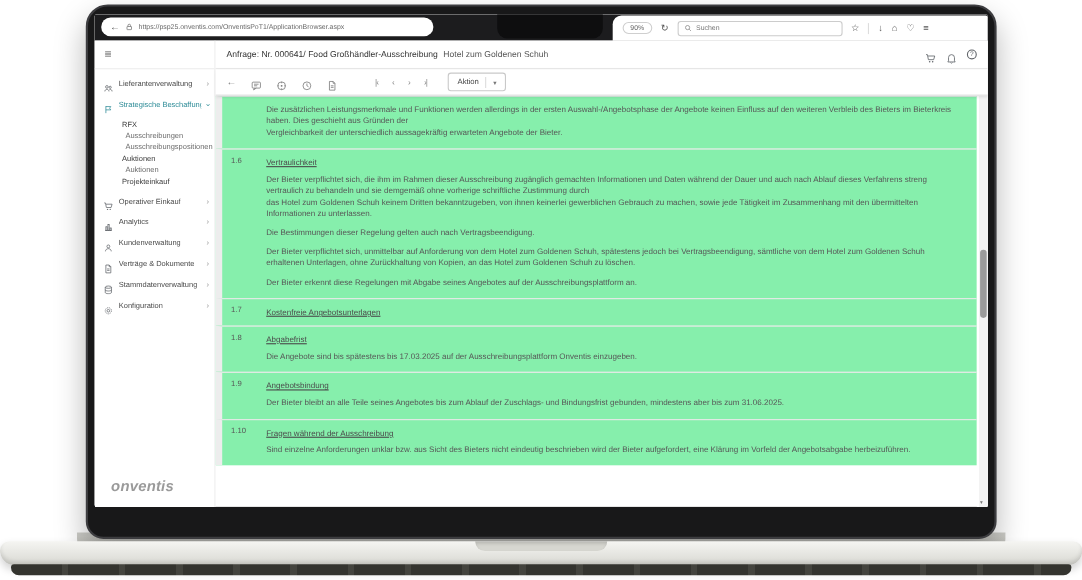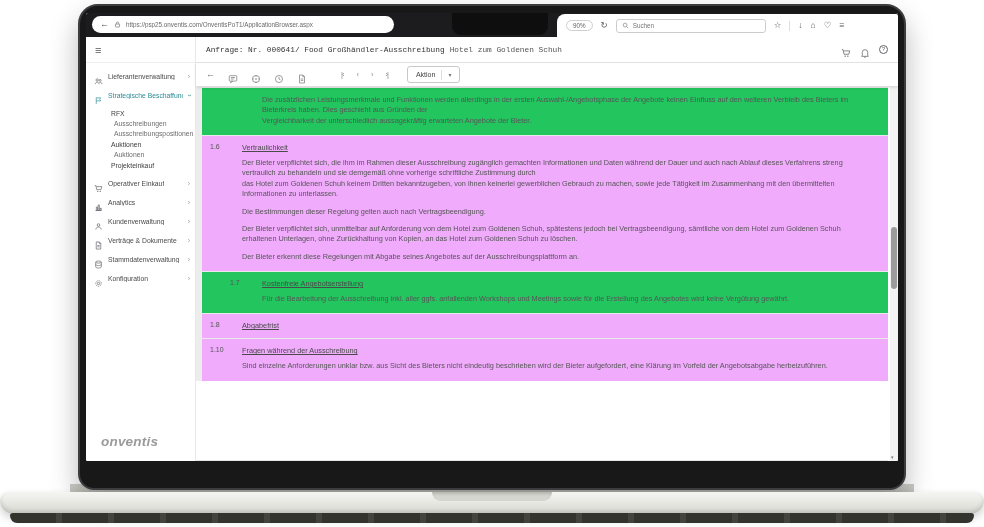--- a/index.html
+++ b/index.html
@@ -59,21 +59,21 @@
   .side-item.active .s-label, .side-item.active .s-ic, .side-item.active .s-chev { color:#2b8a96; }
   .side-item.active .s-chev { display:inline-block; transform:rotate(90deg); }
   .submenu { padding:1px 0 3px 25px; }
   .sub-header { font-size:6.8px; color:#3c3c3c; margin:4px 0 2px; cursor:pointer; }
   .sub-link { font-size:6.8px; color:#6d6d6d; margin:3px 0 3px 3px; cursor:pointer; white-space:nowrap; }
   .side-logo { position:absolute; left:15px; bottom:12px; font-size:13.5px; font-weight:700;
                color:#9a9a9a; font-style:italic; letter-spacing:.2px; }
 
   .main { position:absolute; left:110px; top:0; width:702px; height:424px; background:#fff; }
   .app-header { height:26px; display:flex; align-items:center; padding:0 10px;
-                border-bottom:1px solid #e6e6e6;font-family:Liberation Mono, monospace; }
+                border-bottom:1px solid #e6e6e6; }
   .app-title { font-size:7.8px; color:#333; white-space:nowrap; }
   .app-title2 { font-size:7.8px; color:#555; margin-left:5px; white-space:nowrap; }
   .hdr-icons { margin-left:auto; display:flex; align-items:center; gap:9px; }
   .hdr-icons .h-ic { width:10px; height:10px; color:#5f6368; cursor:pointer; }
   .hdr-icons .h-ic svg { width:10px; height:10px; stroke:currentColor; fill:none; stroke-width:1.8; }
   .help-circle { width:9px; height:9px; border:1px solid #5f6368; border-radius:50%; color:#5f6368;
                  font-size:6px; display:flex; align-items:center; justify-content:center; cursor:pointer; }
 
   .toolbar { height:24px; display:flex; align-items:center; padding-left:10px; gap:13px;
              border-bottom:1px solid #ddd; box-shadow:0 1px 3px rgba(0,0,0,.10); position:relative; z-index:2; background:#fff; }
@@ -83,22 +83,22 @@
   .tb-page { font-size:7.5px; color:#888; cursor:pointer; letter-spacing:-1px; }
   .tb-gap { width:8px; }
   .action-btn { display:flex; align-items:center; gap:6px; border:1px solid #c9c9c9; border-radius:3px;
                 height:17px; padding:0 8px; margin-left:6px; font-size:7px; color:#444; background:#fff; cursor:pointer; }
   .action-btn .sep { width:1px; height:10px; background:#ddd; }
   .action-btn .caret { font-size:6px; color:#777; }
 
   
   .doc { position:absolute; left:0; top:50px; width:692px; height:374px; overflow:hidden;
          border-bottom:1px solid #e5e5e5; }
-  .doc-row { display:flex; border-top:1px solid #e9e9e9; border-left:6px solid #ededed; background:#f0abfc; }
-  .doc-row.shaded { background:#22c55e;padding-left:20px; }
+  .doc-row { display:flex; border-top:1px solid #e9e9e9; border-left:6px solid #ededed; background:#86efac; }
+  .doc-row.shaded { background:#86efac; }
   .doc-num { width:40px; flex:none; padding:7px 0 0 8px; font-size:7px; color:#555; }
   .doc-body { flex:1; padding:7px 12px 2px 0; }
   .doc-heading { font-size:7.3px; color:#4a4a4a; text-decoration:underline; margin-bottom:6px; }
   .doc-p { font-size:7.3px; color:#565656; line-height:1.42; margin-bottom:7px; white-space:pre-line; }
 
   .scrollbar { position:absolute; right:0; top:50px; bottom:0; width:8px; background:#f3f3f3; }
   .scroll-thumb { position:absolute; left:1px; top:140px; width:6px; height:62px; background:#9b9b9b; border-radius:3px; cursor:grab; }
   .scroll-arrow { position:absolute; bottom:1px; left:1px; font-size:5px; color:#777; cursor:pointer; }
 </style>
 </head>
@@ -310,28 +310,35 @@
                 <div class="doc-p">Der Bieter verpflichtet sich, die ihm im Rahmen dieser Ausschreibung zugänglich gemachten Informationen und Daten während der Dauer und auch nach Ablauf dieses Verfahrens streng vertraulich zu behandeln und sie demgemäß ohne vorherige schriftliche Zustimmung durch
 das Hotel zum Goldenen Schuh  keinem Dritten bekanntzugeben, von ihnen keinerlei gewerblichen Gebrauch zu machen, sowie jede Tätigkeit im Zusammenhang mit den übermittelten Informationen zu unterlassen.</div>
                 <div class="doc-p">Die Bestimmungen dieser Regelung gelten auch nach Vertragsbeendigung.</div>
                 <div class="doc-p">Der Bieter verpflichtet sich, unmittelbar auf Anforderung von dem Hotel zum Goldenen Schuh, spätestens jedoch bei Vertragsbeendigung, sämtliche von dem Hotel zum Goldenen Schuh erhaltenen Unterlagen, ohne Zurückhaltung von Kopien, an das Hotel zum Goldenen Schuh  zu löschen.</div>
                 <div class="doc-p">Der Bieter erkennt diese Regelungen mit Abgabe seines Angebotes auf der Ausschreibungsplattform an.</div>
               </div>
             </div>
             <div class="doc-row shaded">
               <div class="doc-num">1.7</div>
               <div class="doc-body">
-                <div class="doc-heading">Kostenfreie Angebotserstellung</div>
-                <div class="doc-p">Für die Bearbeitung der Ausschreibung inkl. aller ggfs. anfallenden Workshops und Meetings sowie für die Erstellung des Angebotes wird keine Vergütung gewährt.</div>
+                <div class="doc-heading">Kostenfreie Angebotsunterlagen</div>
               </div>
             </div>
             <div class="doc-row">
               <div class="doc-num">1.8</div>
               <div class="doc-body">
                 <div class="doc-heading">Abgabefrist</div>
+                <div class="doc-p">Die Angebote sind bis spätestens bis 17.03.2025 auf der Ausschreibungsplattform Onventis einzugeben.</div>
+              </div>
+            </div>
+            <div class="doc-row shaded">
+              <div class="doc-num">1.9</div>
+              <div class="doc-body">
+                <div class="doc-heading">Angebotsbindung</div>
+                <div class="doc-p">Der Bieter bleibt an alle Teile seines Angebotes bis zum Ablauf der Zuschlags- und Bindungsfrist gebunden, mindestens aber bis zum 31.06.2025.</div>
               </div>
             </div>
             <div class="doc-row">
               <div class="doc-num">1.10</div>
               <div class="doc-body">
                 <div class="doc-heading">Fragen während der Ausschreibung</div>
                 <div class="doc-p">Sind einzelne Anforderungen unklar bzw. aus Sicht des Bieters nicht eindeutig beschrieben wird der Bieter aufgefordert, eine Klärung im Vorfeld der Angebotsabgabe herbeizuführen.</div>
               </div>
             </div>
           </div>

